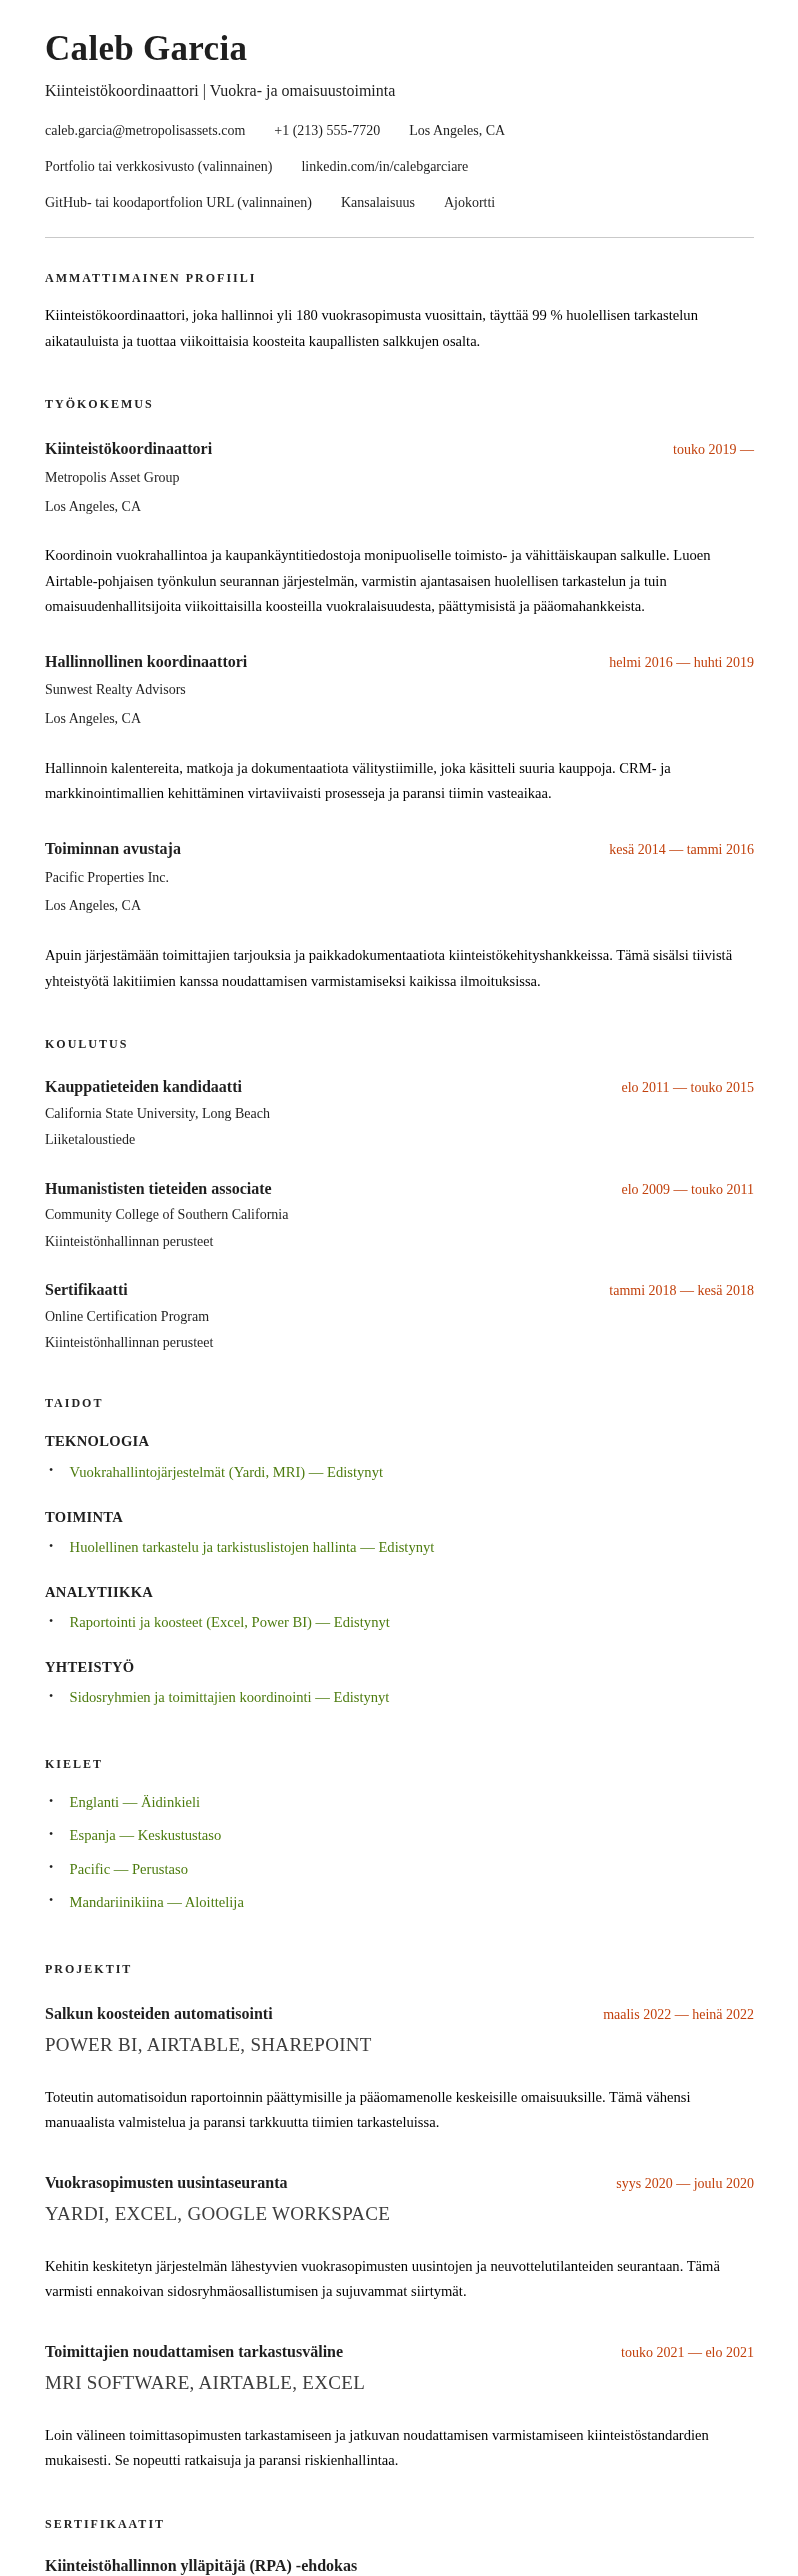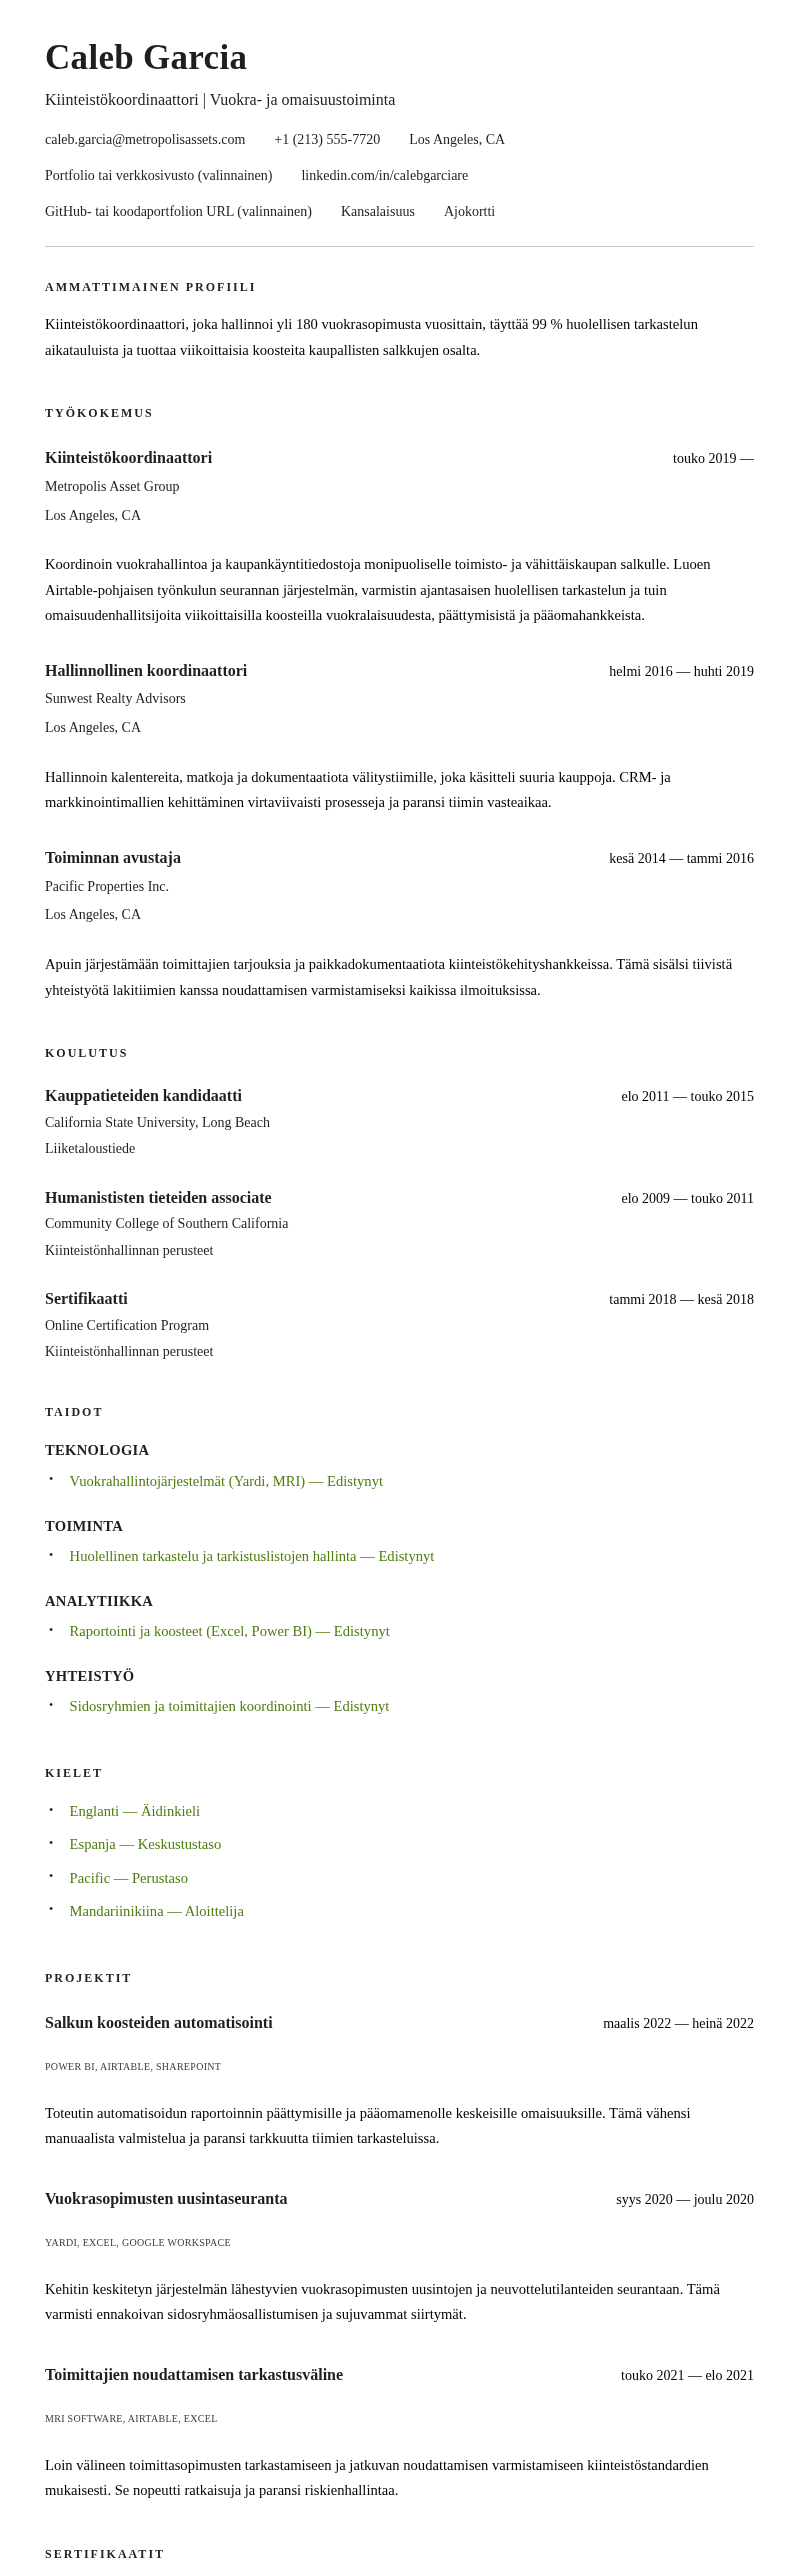--- a/index.html
+++ b/index.html
@@ -14,21 +14,20 @@
   }
   .page { padding: 29px 44px 40px 45px; }
 
   
   .name {
     font-size: 35px;
     font-weight: 700;
     line-height: 1.15;
     letter-spacing: 0.3px;
     margin-bottom: 10.6px;
-    margin-top: 9px;
   }
   .job-headline {
     font-size: 16px;
     line-height: 1.4;
     margin-bottom: 18.6px;
   }
   .contact-row {
     display: flex;
     flex-wrap: wrap;
     gap: 4px 29px;
@@ -68,31 +67,31 @@
     gap: 12px;
   }
   .entry-title {
     font-size: 16px;
     font-weight: 700;
     line-height: 1.25;
   }
   .entry-date {
     font-size: 14px;
     white-space: nowrap;
-    color: #000000;
+    color: #c2410c;
   }
   .entry-sub { font-size: 14px; line-height: 1.4; margin-top: 8.6px; }
   .entry-sub2 { font-size: 14px; line-height: 1.4; margin-top: 9.3px; }
   .entry-desc { margin-top: 27px; }
   .entry-stack {
-    font-size: 10px;
+    font-size: 19px;
     letter-spacing: 0.3px;
     text-transform: uppercase;
     color: #3d3d3d;
-    margin-top: 28px;
+    margin-top: 10px;
   }
 
   
   .skill-group-name {
     font-size: 14.6px;
     font-weight: 700;
     letter-spacing: 0.3px;
     margin-top: 25px;
   }
   .skill-group-name:first-of-type { margin-top: 22.6px; }

